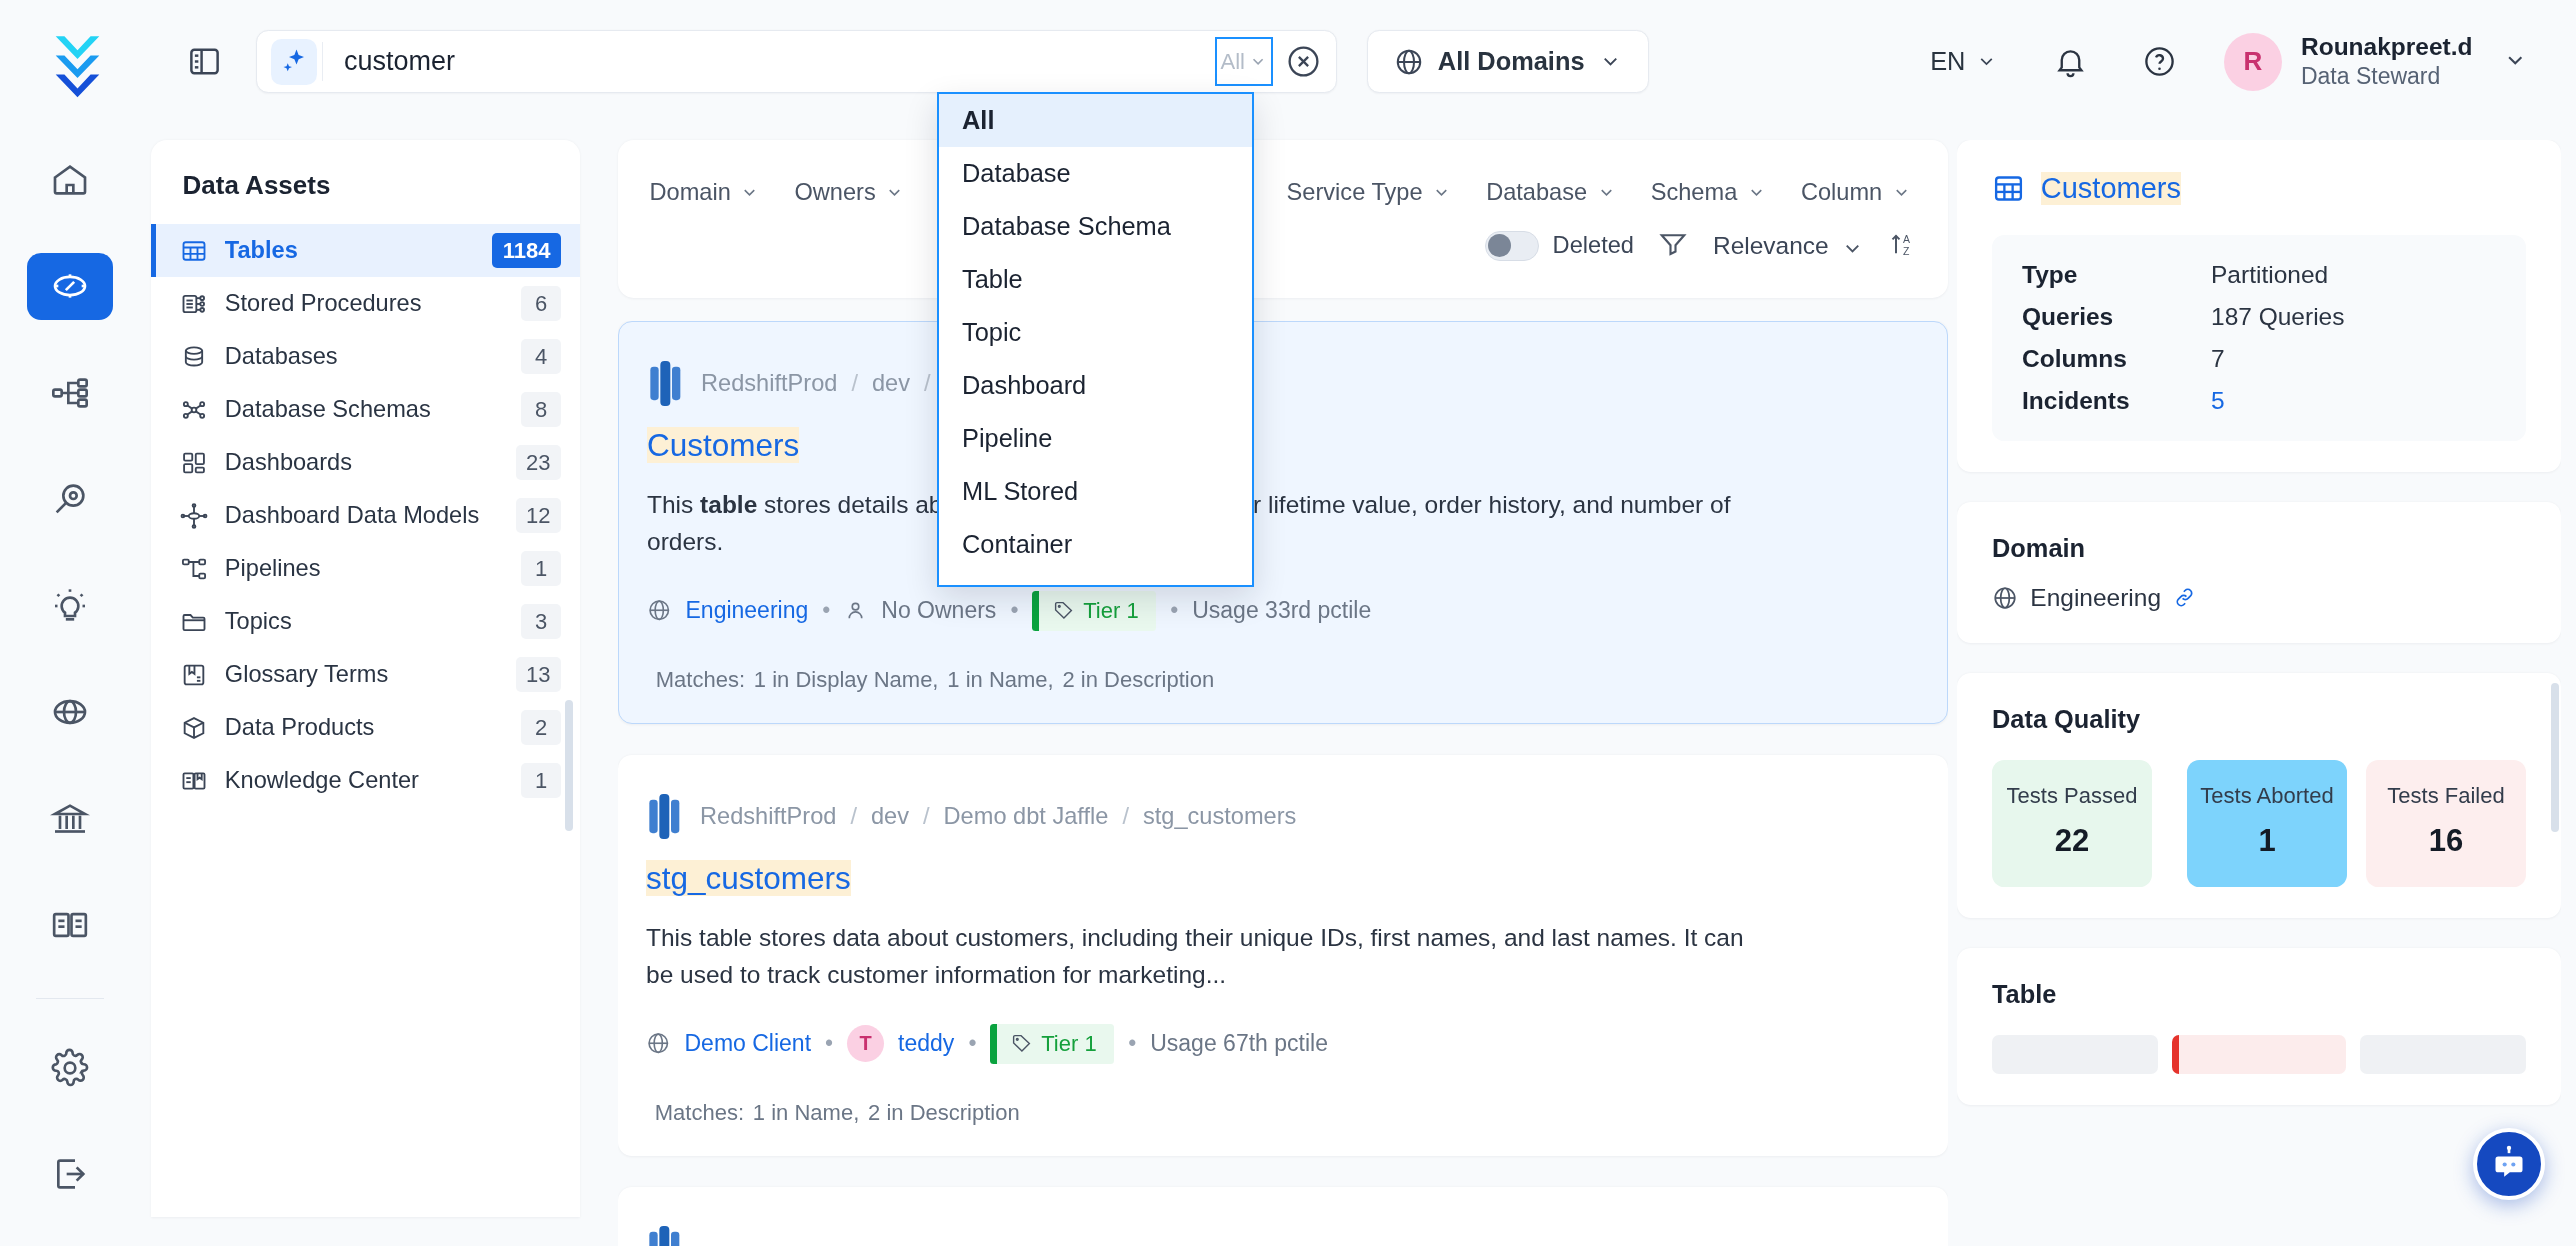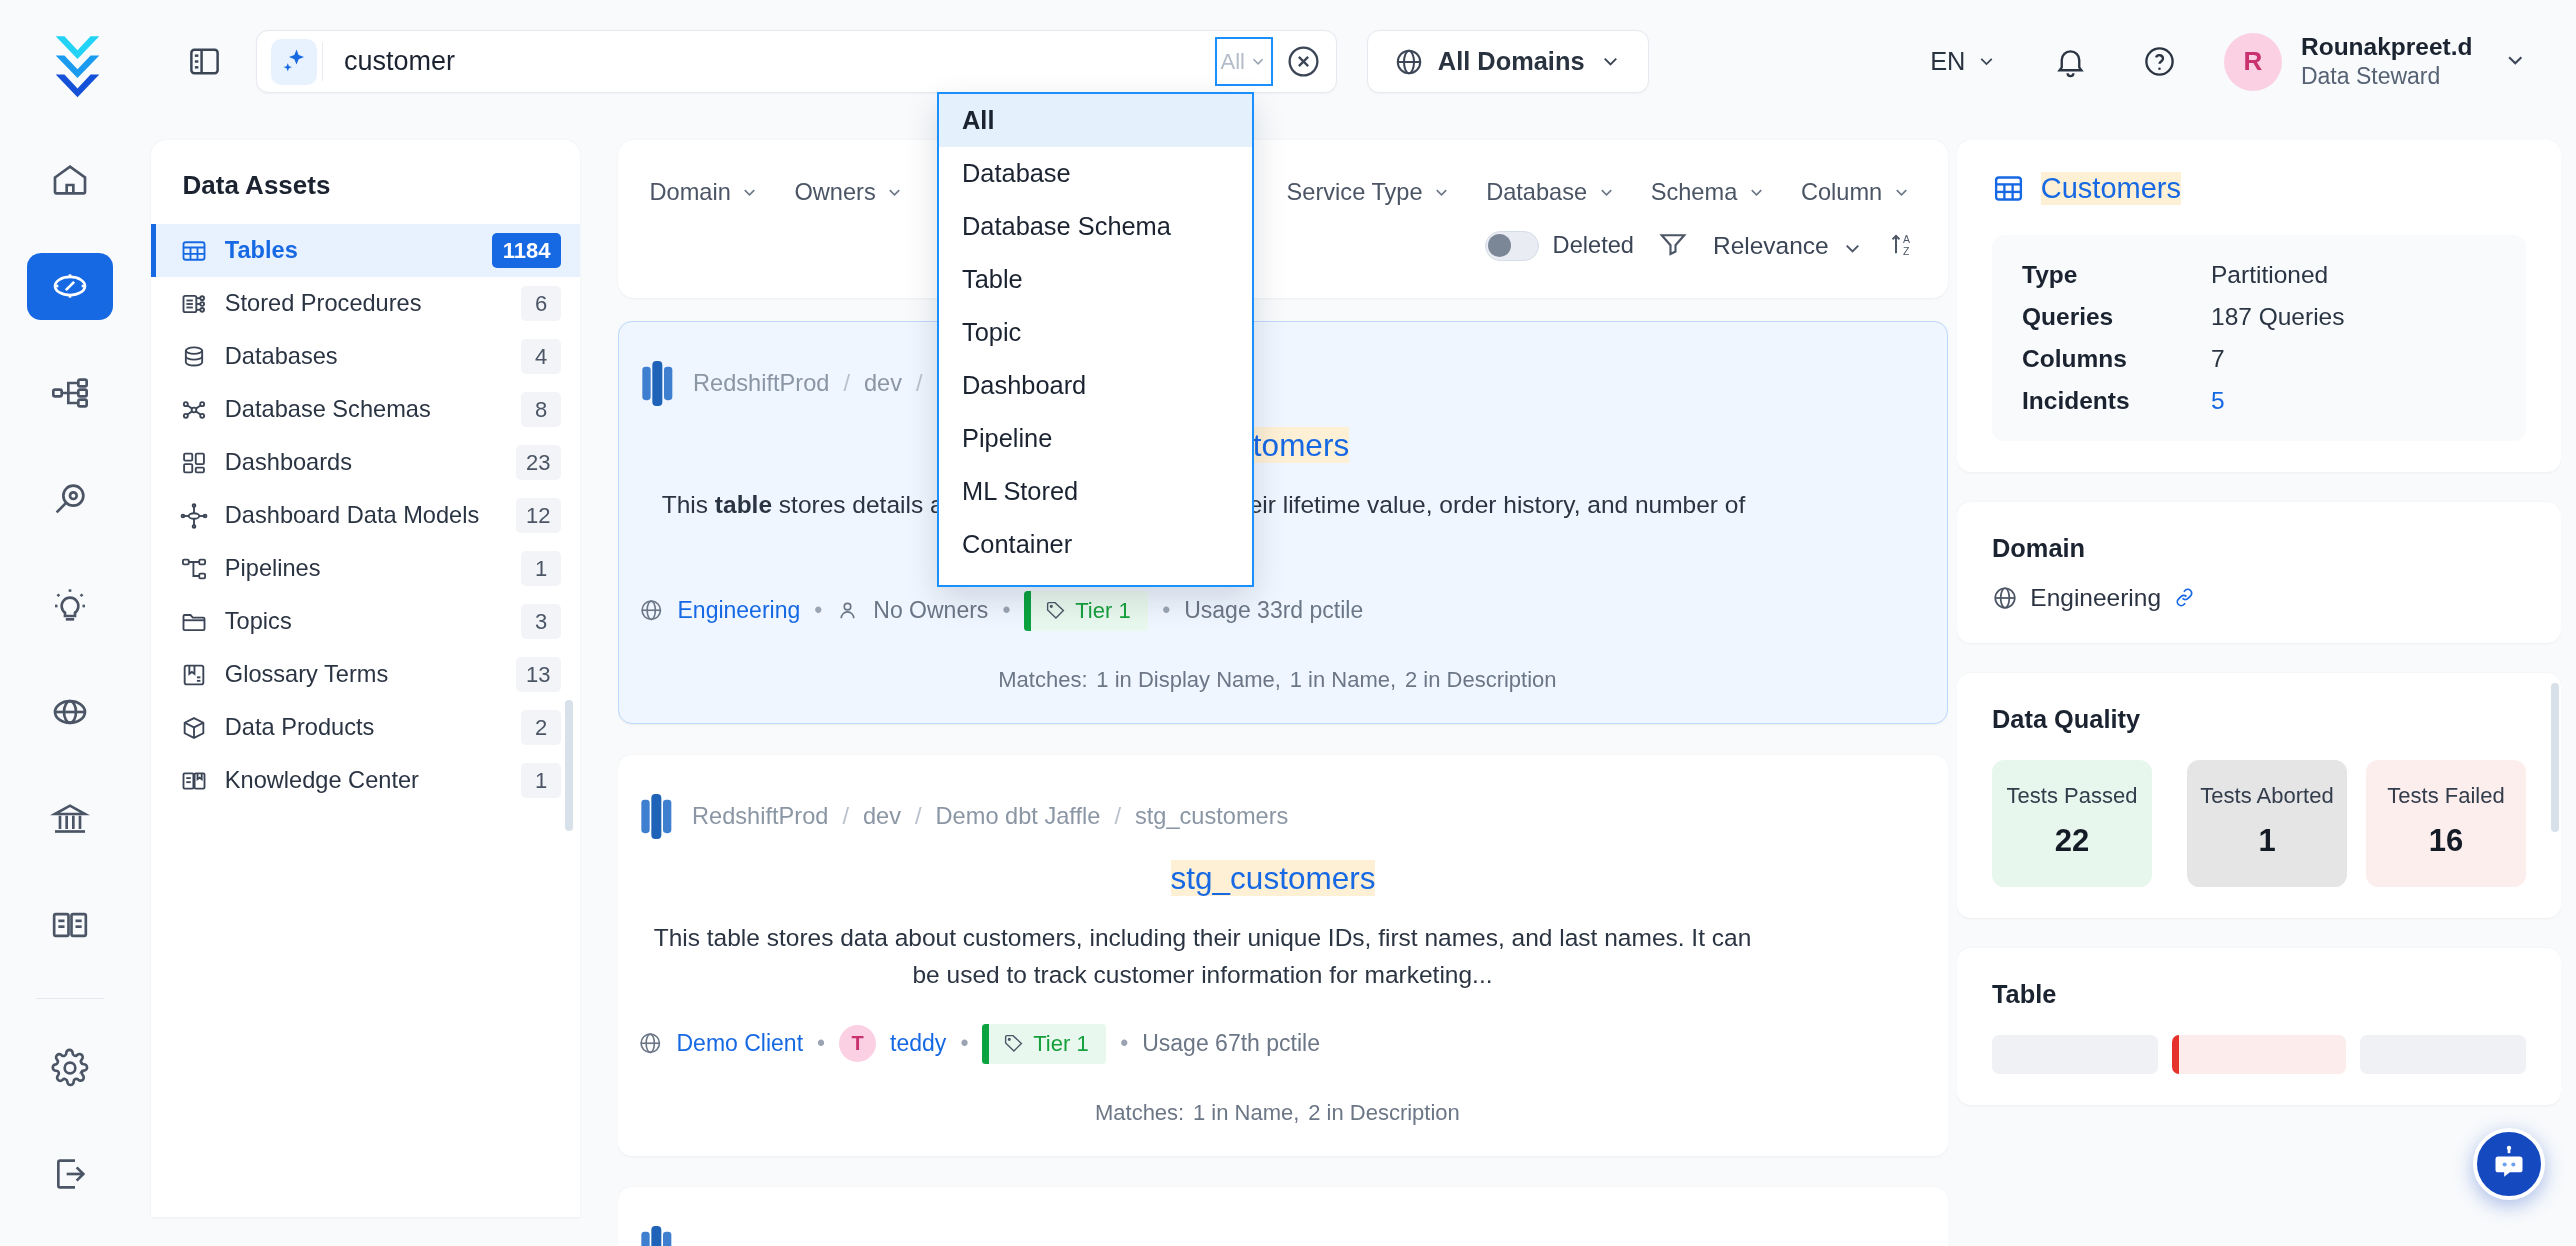--- a/index.html
+++ b/index.html
@@ -135,23 +135,22 @@
   }
   .filter-chip {
     display: flex; align-items: center; gap: 9.6px; font-size: 23.6px;
     color: #4b5565; cursor: pointer; white-space: nowrap;
   }
   .results-body {
     margin-top: 23px; flex: 1 1 auto; position: relative; overflow: hidden;
   }
   .card {
     background: #fff; border-radius: 14px; margin-bottom: 31.5px;
-    box-shadow: 0 0.9px 2.6px rgba(16,24,40,.05); padding: 37px 40px 30px 20px;
+    box-shadow: 0 0.9px 2.6px rgba(16,24,40,.05); padding: 37px 40px 30px 28px;
     position: relative;
-    text-align: center;
   }
   .card.selected { background: #eff6ff; border: 1.8px solid #bcd8fb; }
   .crumbs { display: flex; align-items: center; gap: 14px; }
   .db-ico { width: 40px; height: 49px; flex: 0 0 auto; }
   .crumb { font-size: 23.6px; color: #8b96a5; }
   .crumb-sep { font-size: 23.6px; color: #b9c2cd; }
   .card-title {
     margin-top: 19px; font-size: 31.5px; font-weight: 400; color: #1668e3;
     display: inline-block;
   }
@@ -195,21 +194,21 @@
   .kv-v { font-size: 24.5px; color: #2b3442; }
   .kv-v.link { color: #1668e3; }
   .sec-h { font-size: 25.4px; font-weight: 700; color: #1b2331; }
   .domain-val { margin-top: 21px; display: flex; align-items: center; gap: 12.3px;
                 font-size: 24.5px; color: #2b3442; }
   .dq-grid { display: flex; gap: 19px; margin-top: 26px; }
   .dq {
     flex: 1 1 0; border-radius: 12.3px; padding: 23px 8.8px 28px 8.8px; text-align: center;
   }
   .dq.pass { background: #e7f7ed; }
-  .dq.abort { background: #e5e5e5; margin-left: 16px; }
+  .dq.abort { background: #7dd3fc; margin-left: 16px; }
   .dq.fail { background: #fdeeee; }
   .dq-l { font-size: 22px; color: #323c4b; }
   .dq-n { font-size: 31px; font-weight: 700; color: #141b26; margin-top: 14px; }
   .tag-skel-row { display: flex; gap: 14px; margin-top: 26px; }
   .tag-skel { height: 39px; border-radius: 7px; background: #eff1f4; flex: 1 1 0; }
   .tag-skel.red { background: #fcecec; border-left: 7.9px solid #e5332c; }
   .right-scroll {
     position: absolute; right: 1.8px; top: 543px; width: 7.9px; height: 149px;
     background: #d8e0ea; border-radius: 5.3px;
   }

